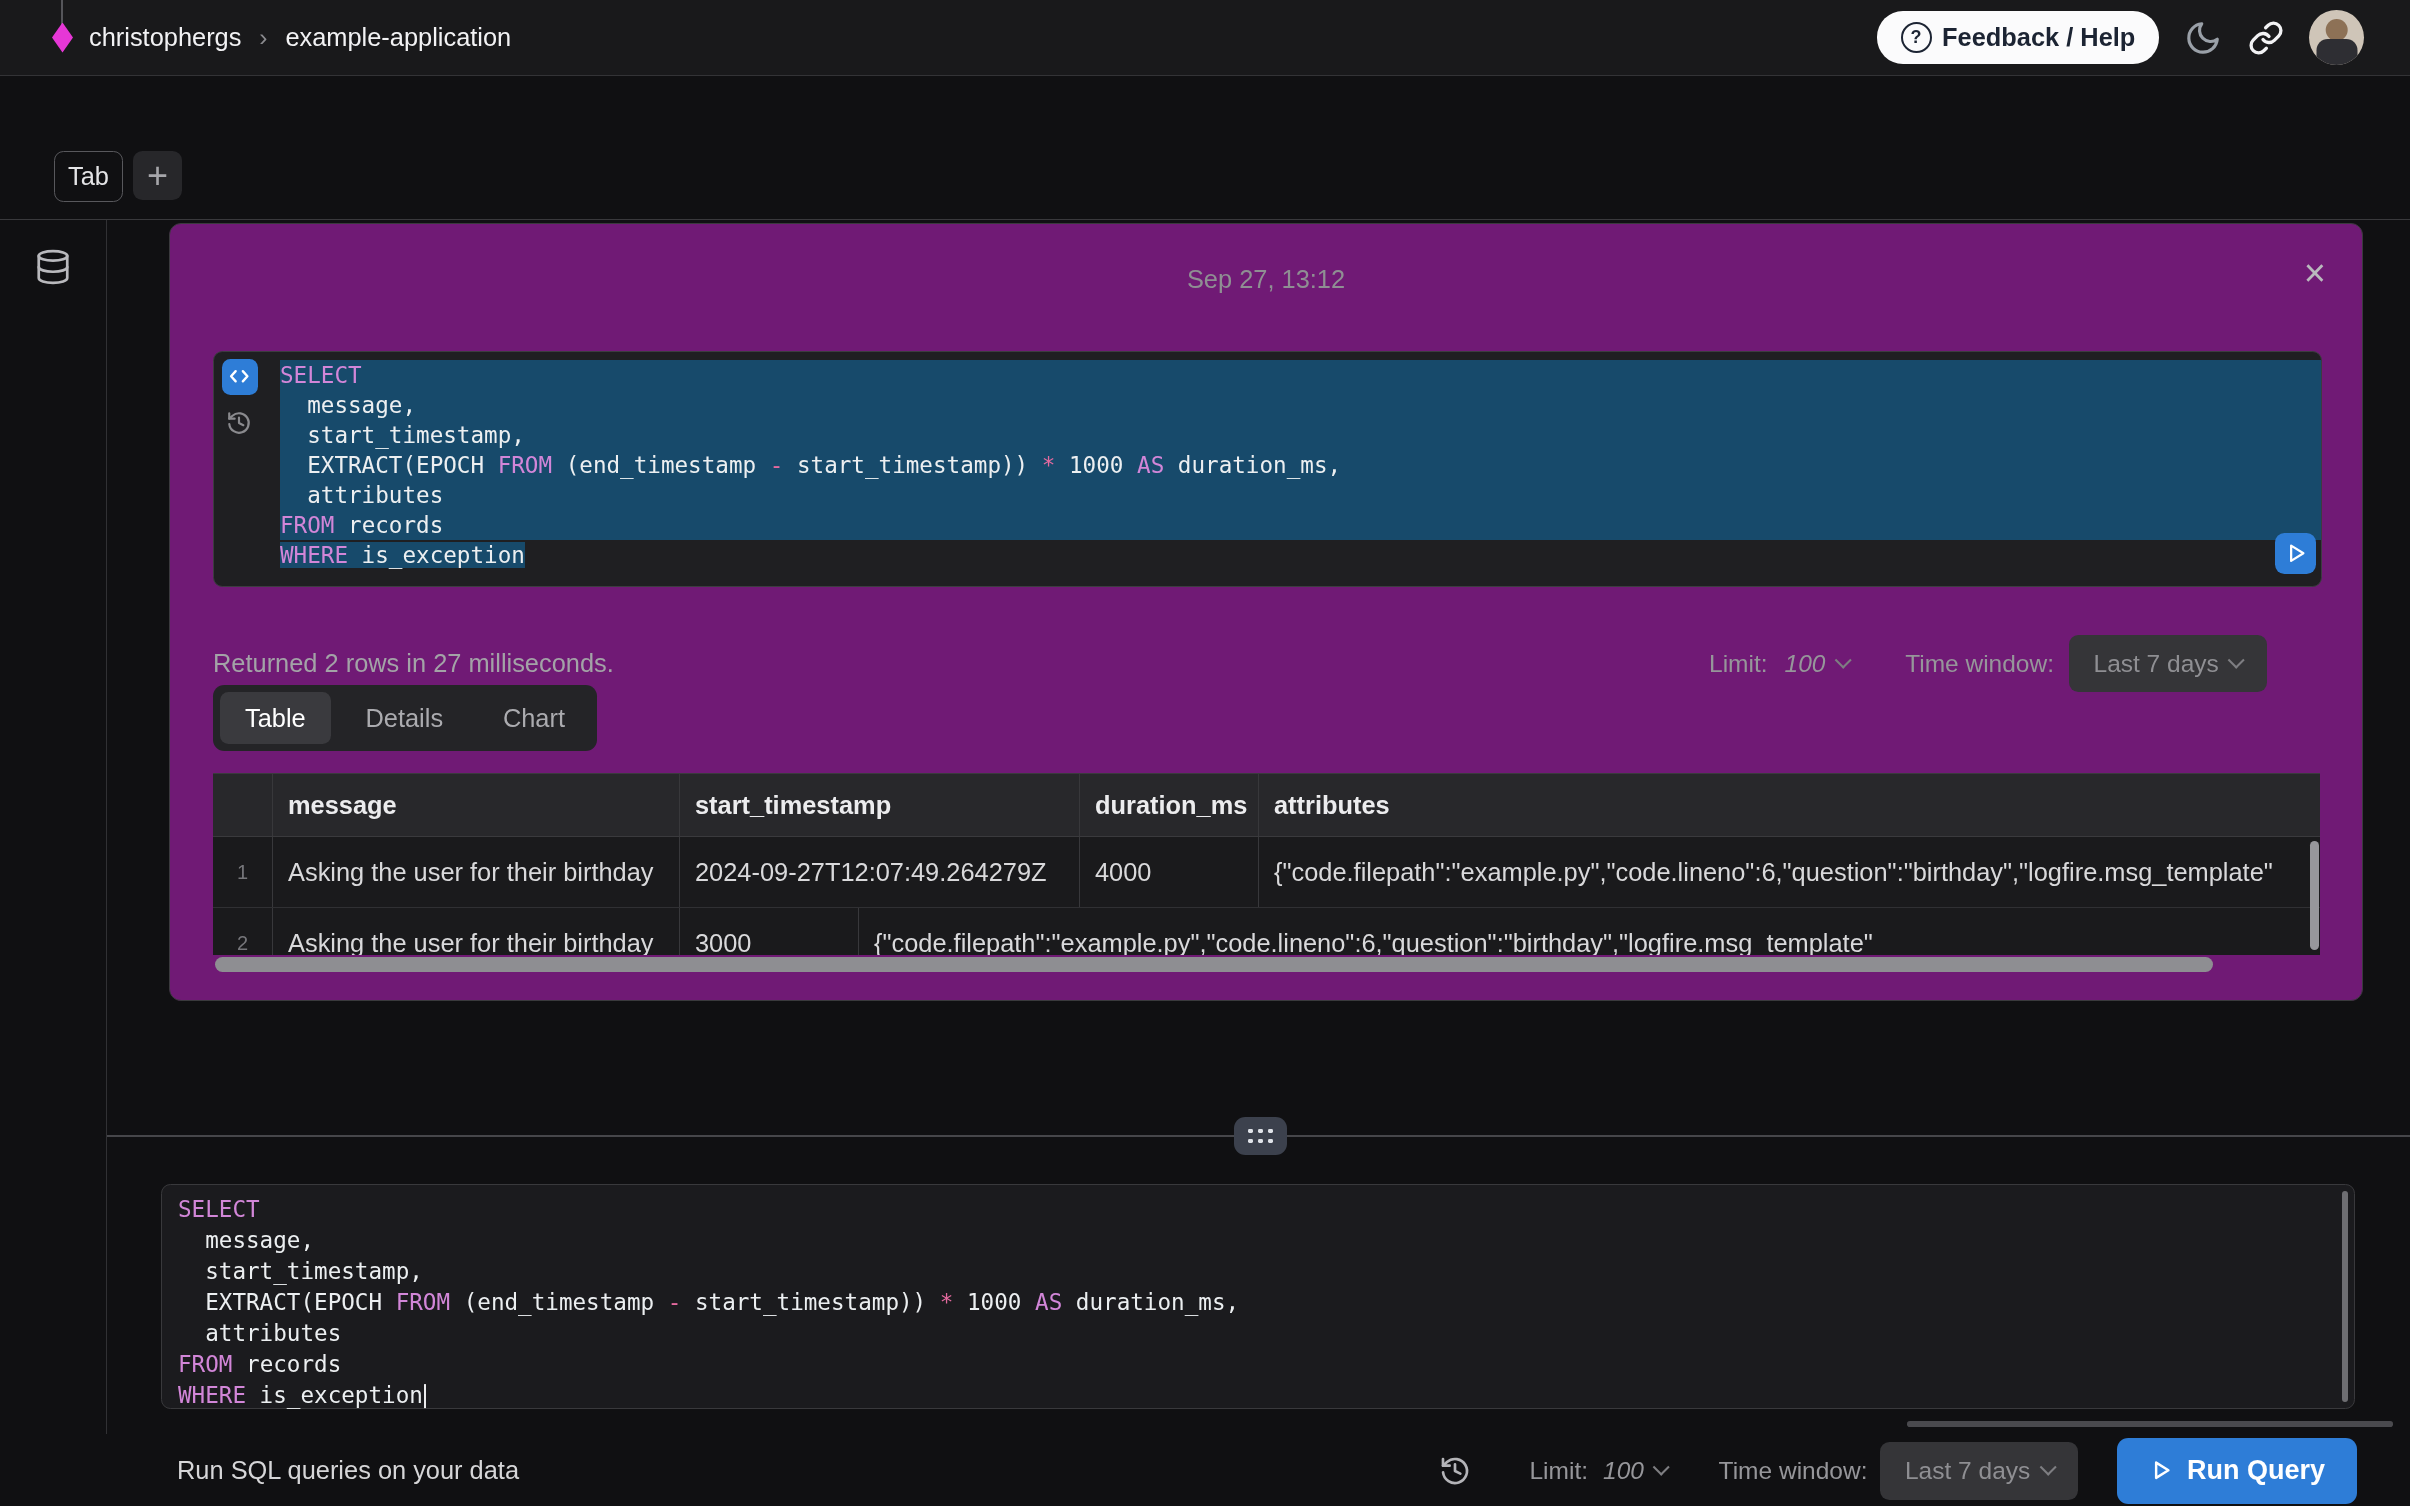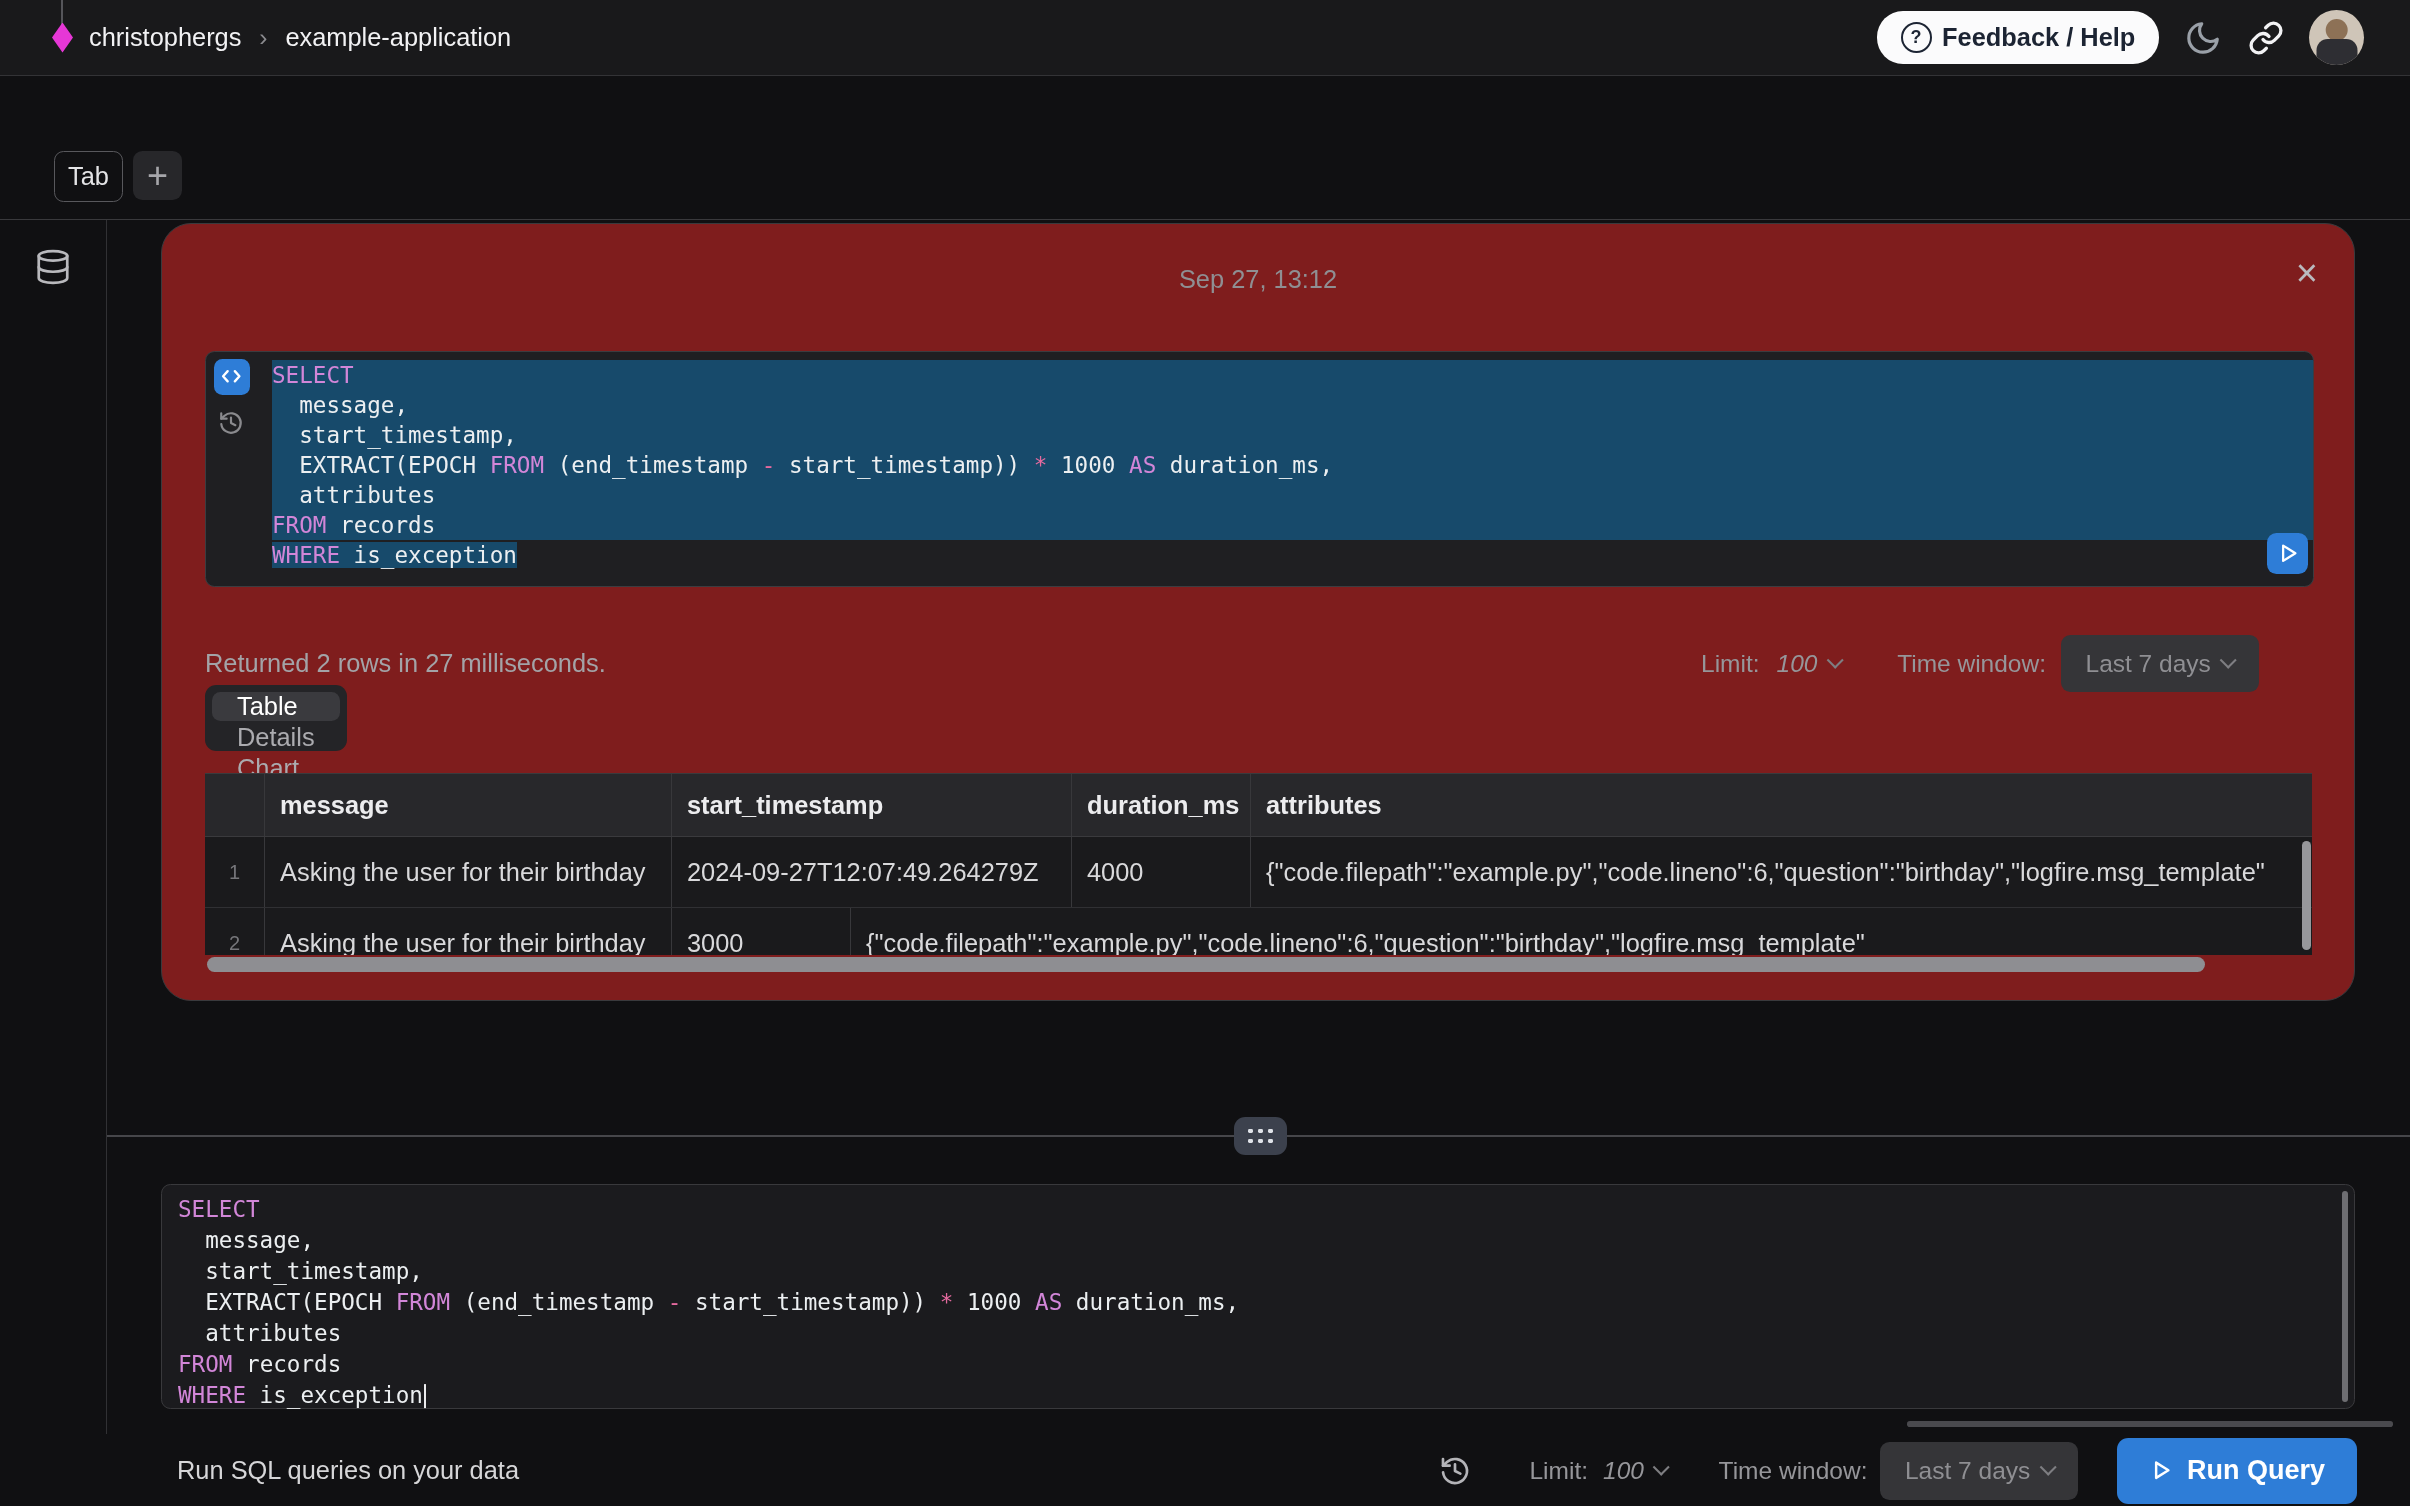--- a/index.html
+++ b/index.html
@@ -38,22 +38,22 @@
   .add-btn{position:absolute;left:133px;top:151px;width:49px;height:49px;background:#27272a;border-radius:9.4px;
            color:#a6a6aa;font-size:36px;font-weight:300;display:flex;align-items:center;justify-content:center;line-height:0;}
   .content-border{position:absolute;left:0;top:219px;width:2411px;height:0.9px;background:#39393c;}
 
   
   .sidebar{position:absolute;left:0;top:220px;width:106px;height:1214px;border-right:0.9px solid #313134;
            display:flex;justify-content:center;}
   .db-icon{margin-top:28px;}
 
   
-  .card{position:absolute;left:161px;top:223px;width:2192px;height:776px;background:#7f1d1d;
-        border:0.9px solid #3a3a3d;border-radius:30px;}
+  .card{position:absolute;left:169px;top:223px;width:2192px;height:776px;background:#701a75;
+        border:0.9px solid #3a3a3d;border-radius:12px;}
   .card-ts{position:absolute;left:0;right:0;top:41px;text-align:center;font-size:25.4px;color:#8f8f93;}
   .card-close{position:absolute;right:36px;top:30px;font-size:38px;color:#b9b9bd;line-height:1;}
 
   .code-block{position:absolute;left:43px;top:127px;width:2107px;height:234px;background:#1f1f22;
               border:0.9px solid #3c3c40;border-radius:9.4px;}
   .gutter-code-btn{position:absolute;left:7.5px;top:6.6px;width:36px;height:36px;background:#2e7dd7;
                    border-radius:8.5px;display:flex;align-items:center;justify-content:center;}
   .gutter-history{position:absolute;left:12.2px;top:58px;color:#8a8a8e;}
   .code-content{position:absolute;left:66px;top:7.5px;right:0;bottom:0;
                 font-family:"DejaVu Sans Mono",monospace;font-size:22.6px;line-height:30px;}
@@ -71,21 +71,21 @@
   .summary{font-size:25.4px;color:#a3a3a7;}
   .opts{display:flex;align-items:center;}
   .opt-label{font-size:24.5px;color:#96969a;}
   .opt-value{font-size:24.5px;color:#96969a;display:flex;align-items:center;gap:11.3px;font-style:italic;}
   .chev{display:inline-block;width:10.4px;height:10.4px;border-right:2.4px solid #7e7e82;
         border-bottom:2.4px solid #7e7e82;transform:rotate(45deg) translate(-1.9px,-1.9px);}
   .tw-pill{height:57px;background:#353538;border-radius:9.4px;display:flex;align-items:center;
            gap:11.3px;padding:0 24.5px;color:#8f8f93;font-size:24.5px;}
 
   .seg{position:absolute;left:43px;top:461px;height:66px;background:#242427;border-radius:11.3px;
-       padding:6.6px;display:inline-flex;gap:2px;box-sizing:border-box;flex-direction:column;}
+       padding:6.6px;display:inline-flex;gap:9px;box-sizing:border-box;}
   .seg-item{padding:0 25.4px;border-radius:8.5px;font-size:25.4px;color:#ababaf;display:flex;align-items:center;}
   .seg-item.active{background:#3a3a3e;color:#ffffff;}
 
   
   .table-wrap{position:absolute;left:43px;top:549px;width:2107px;height:182px;overflow:hidden;}
   .t-row{display:flex;height:70px;background:#1a1a1c;border-bottom:0.9px solid #303033;align-items:stretch;}
   .t-row.t-head{height:62px;background:#28282b;border-top:0.9px solid #3a3a3d;border-bottom:0.9px solid #3a3a3d;
                 font-weight:600;color:#ececee;}
   .t-cell{display:flex;align-items:center;padding:0 15px;font-size:25.4px;color:#d9d9db;
           border-right:0.9px solid #38383b;overflow:hidden;white-space:nowrap;box-sizing:border-box;flex-shrink:0;}

